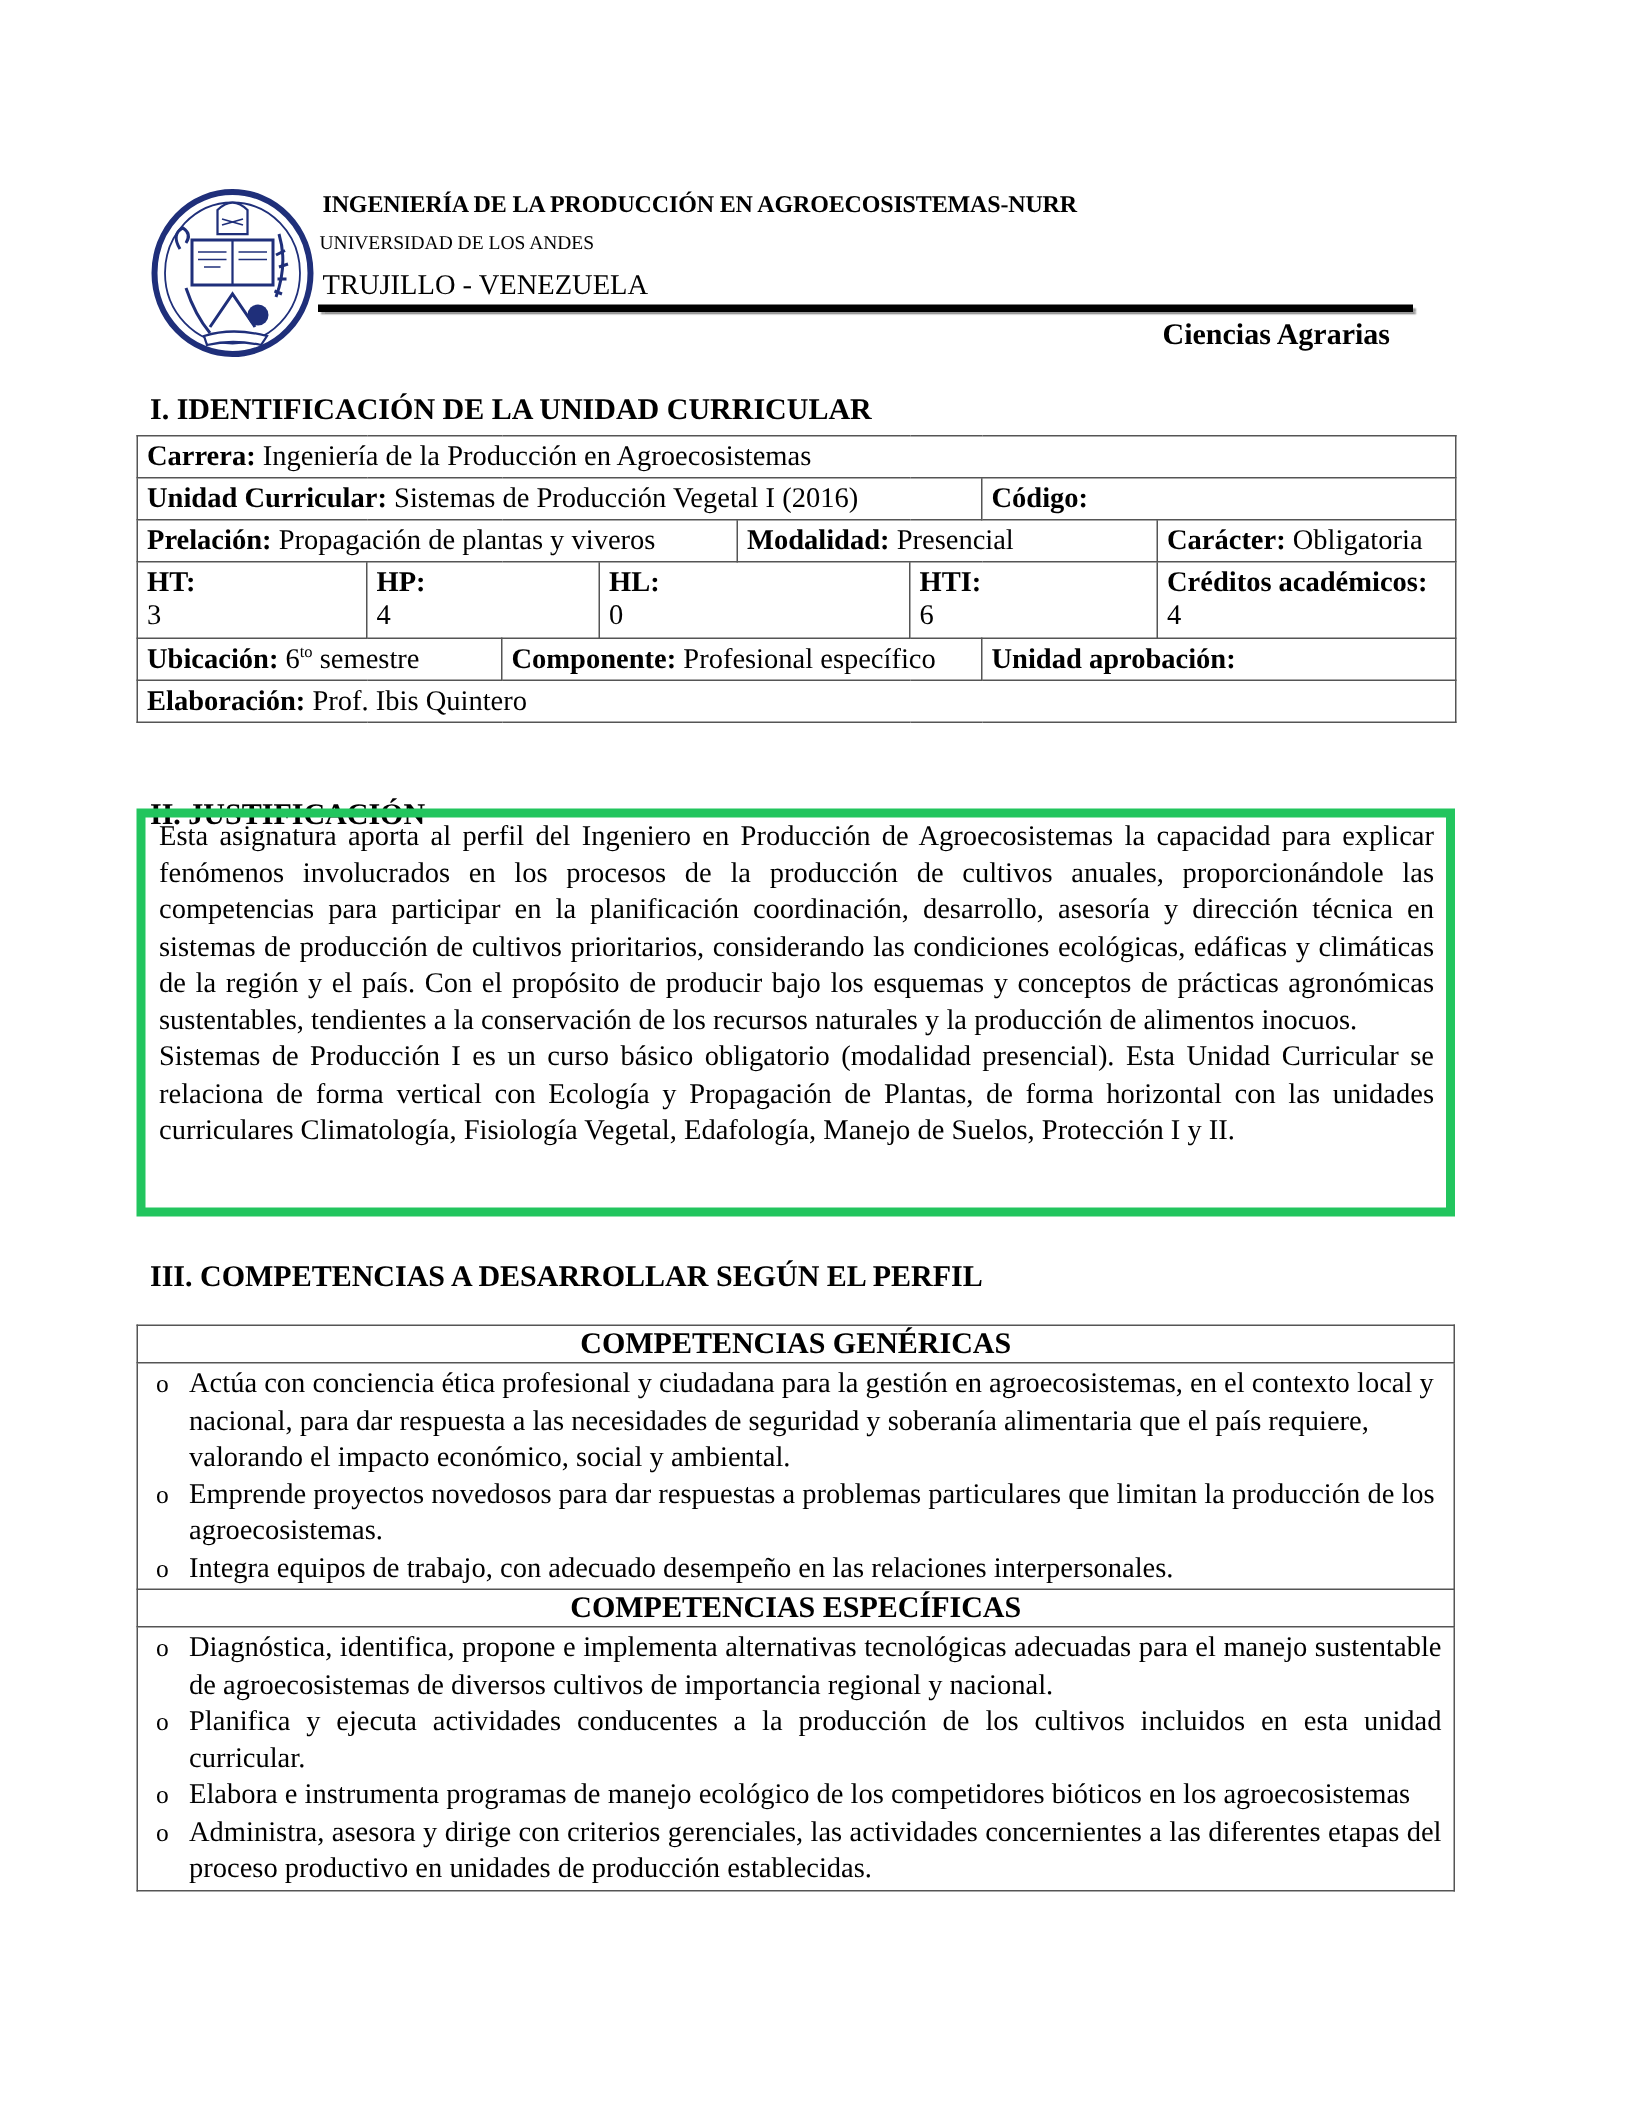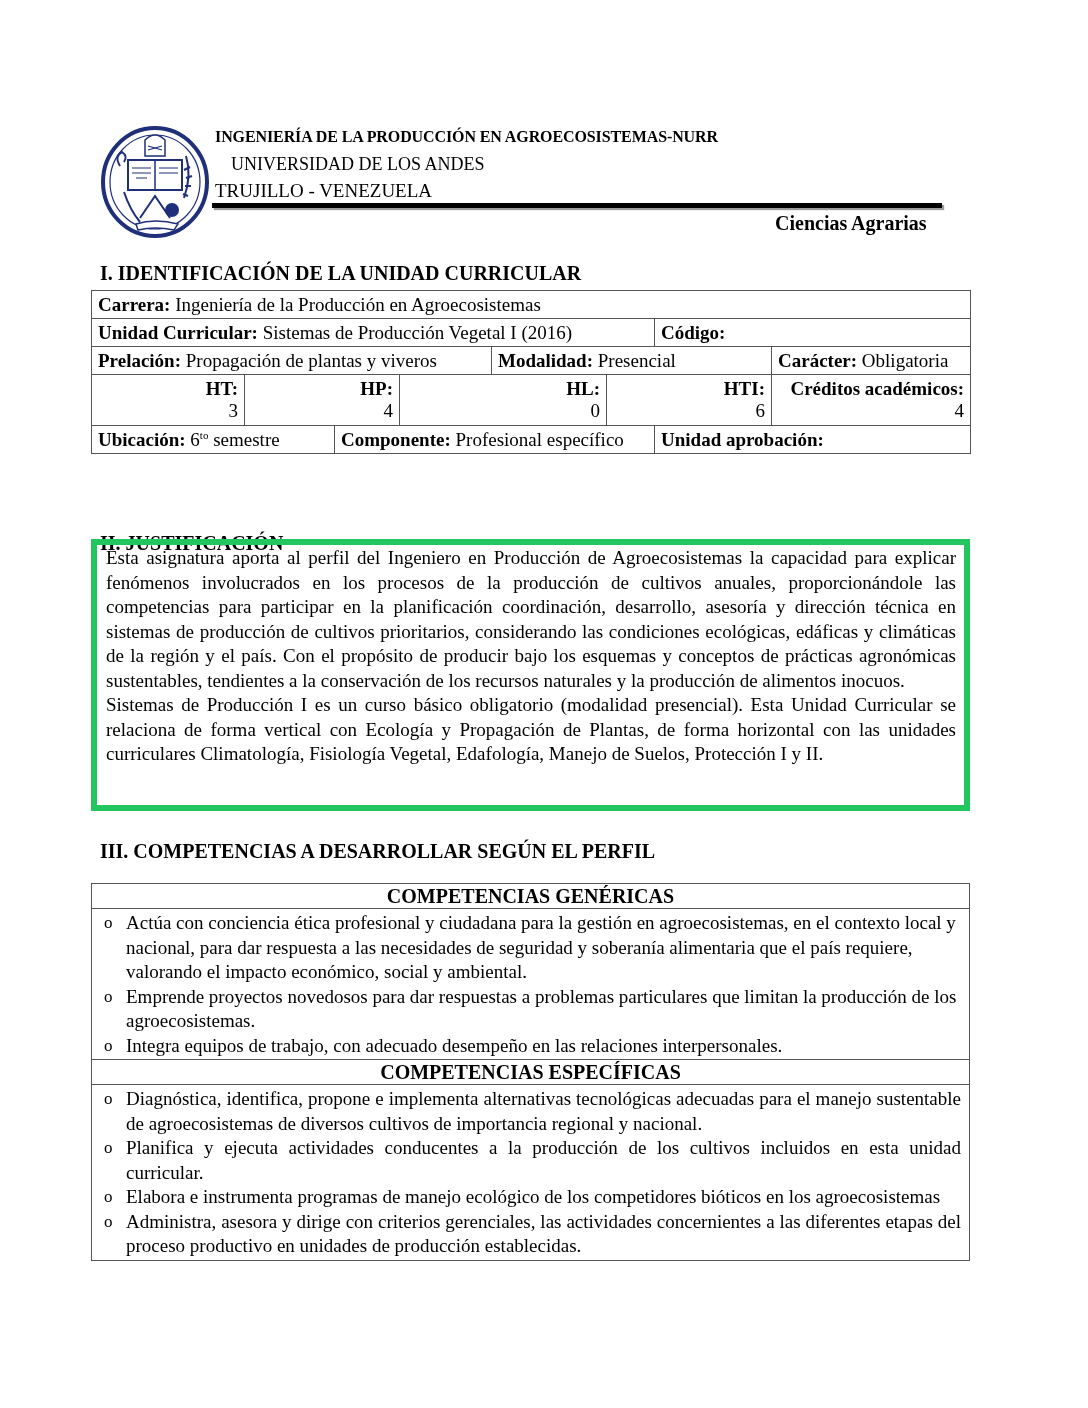--- a/index.html
+++ b/index.html
@@ -4,35 +4,35 @@
 <style>
   html, body { margin: 0; padding: 0; background: #ffffff; }
   body {
     width: 1088px; height: 1408px; position: relative; overflow: hidden;
     font-family: "Liberation Serif", "DejaVu Serif", serif; color: #000;
   }
   .abs { position: absolute; }
   
   #logo { left: 100px; top: 126px; width: 110px; height: 112px; }
   #inst-title { left: 215px; top: 128px; font-size: 16px; font-weight: bold; white-space: nowrap; letter-spacing: -0.1px; }
-  #univ-name { left: 231px; top: 154px; font-size: 18px; white-space: nowrap; }
+  #univ-name { left: 213px; top: 154px; font-size: 13px; white-space: nowrap; }
   #univ-loc { left: 215px; top: 180px; font-size: 19px; white-space: nowrap; }
   #header-rule { left: 212px; top: 203px; width: 730px; height: 5px; background: #000; box-shadow: 2px 2px 1px #999; }
   #faculty { left: 775px; top: 212px; font-size: 20px; font-weight: bold; white-space: nowrap; }
 
   .section-title { font-size: 20px; font-weight: bold; white-space: nowrap; }
   #sec1-title { left: 100px; top: 262px; }
   #sec2-title { left: 100px; top: 532px; }
   #sec3-title { left: 100px; top: 840px; }
 
   
   table { border-collapse: collapse; table-layout: fixed; }
   td { border: 1px solid #555; padding: 0 6px; font-size: 19px; line-height: 22px; vertical-align: middle; white-space: nowrap; overflow: hidden; }
   .b { font-weight: bold; }
-  .c { text-align: right; }
+  .c { text-align: left; }
   sup { font-size: 11px; line-height: 0; }
 
   #id-table { left: 91px; top: 290px; width: 879px; }
   #id-table tr.r28 td { height: 27px; }
   #id-table tr.r50 td { height: 50px; }
 
   #just-box { left: 91px; top: 539px; width: 879px; height: 272px; border: 6px solid #22c55e; box-sizing: border-box; padding: 1px 8px 0 9px; }
   #just-box p { margin: 0; font-size: 19px; line-height: 24.5px; text-align: justify; }
 
   #comp-table { left: 91px; top: 883px; width: 879px; }
@@ -122,20 +122,23 @@
     <td colspan="2" class="c">
           <div class="b">Créditos académicos:</div>
           <div>4</div>
         </td>
   </tr>
   <tr class="r28">
     <td colspan="2"><span class="b">Ubicación:</span><span> 6</span><sup>to</sup><span> semestre</span></td>
     <td colspan="4"><span class="b">Componente:</span><span> Profesional específico</span></td>
     <td colspan="3"><span class="b">Unidad aprobación:</span><span></span></td>
   </tr>
+  <tr class="r28">
+    <td colspan="9"><span class="b">Elaboración:</span><span> Prof. Ibis Quintero</span></td>
+  </tr>
 </tbody>
   </table>
 
 <div id="sec2-title" class="abs section-title">II. JUSTIFICACIÓN</div>
 <div id="just-box" class="abs">
   <p>Esta asignatura aporta al perfil del  Ingeniero en Producción de Agroecosistemas  la capacidad para explicar fenómenos involucrados en los procesos de la producción de cultivos anuales, proporcionándole las competencias para participar en la planificación coordinación, desarrollo, asesoría y dirección técnica  en sistemas de producción de cultivos prioritarios, considerando las condiciones ecológicas, edáficas y climáticas de la región y el país. Con el propósito de producir bajo los esquemas y conceptos de  prácticas agronómicas sustentables, tendientes a la conservación de los recursos naturales  y la producción de alimentos inocuos.</p>
   <p>Sistemas de Producción I   es un curso básico obligatorio (modalidad presencial). Esta Unidad Curricular se relaciona de forma vertical con Ecología y Propagación de Plantas, de forma horizontal con las unidades curriculares Climatología, Fisiología Vegetal, Edafología, Manejo de Suelos, Protección I y II.</p>
 </div>
 
 <div id="sec3-title" class="abs section-title">III. COMPETENCIAS A DESARROLLAR SEGÚN EL PERFIL</div>

